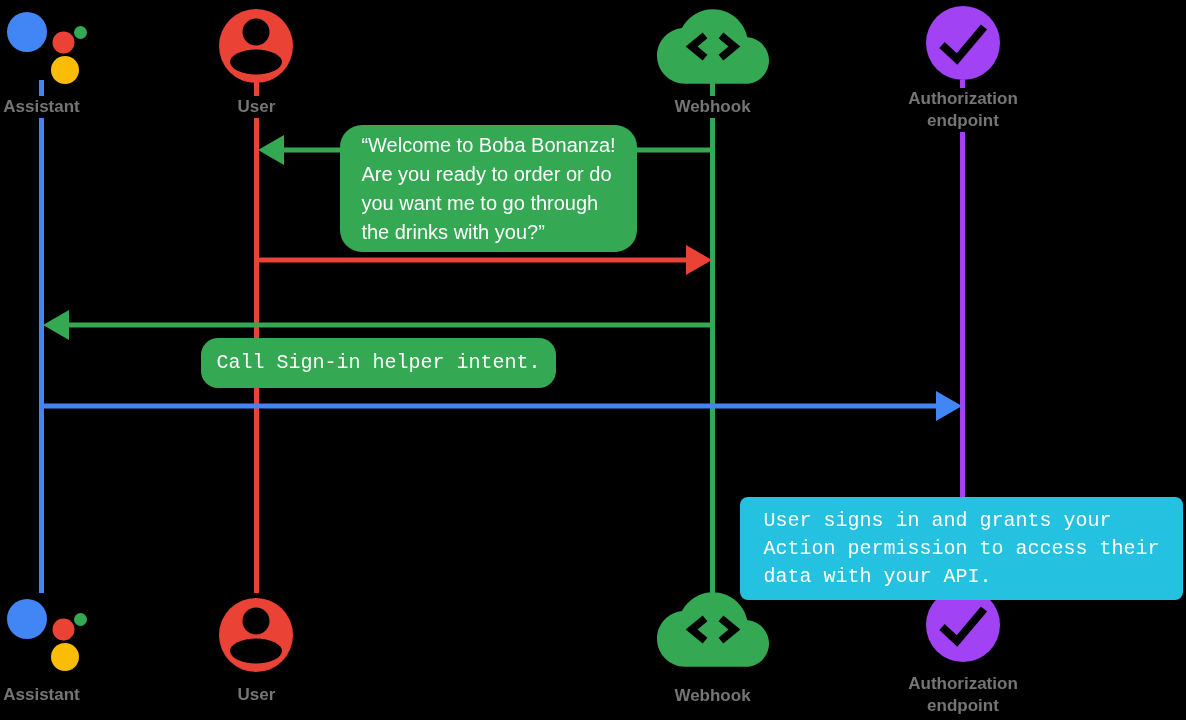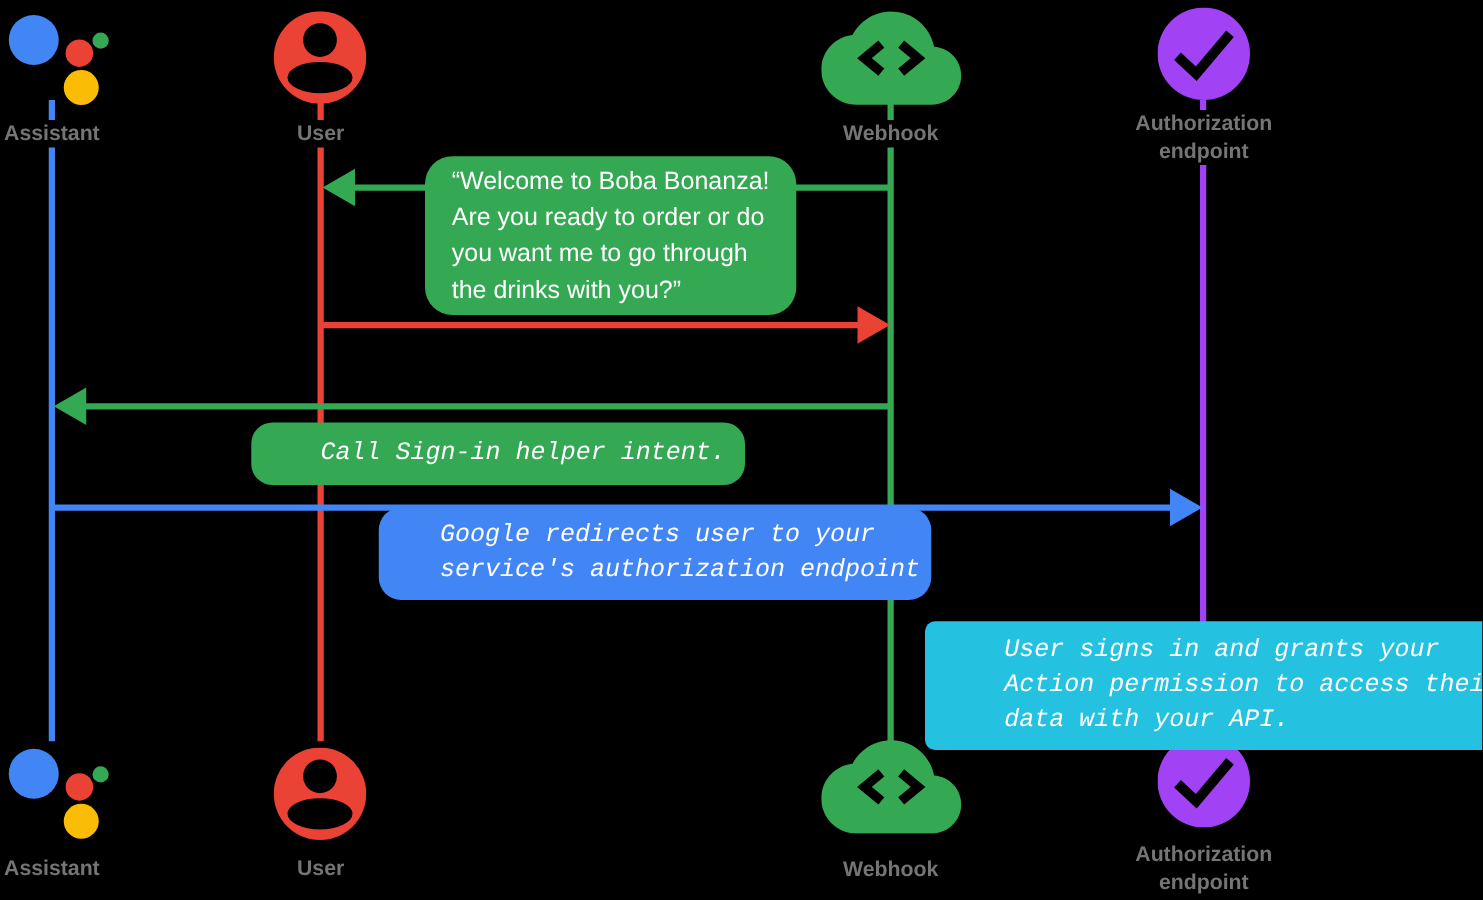--- a/index.html
+++ b/index.html
@@ -24,21 +24,21 @@
     position:absolute; z-index:4; transform:translateX(-50%);
     background:var(--background); color:var(--label-gray);
     font-size:17px; font-weight:bold; line-height:22px;
     padding:0 5px; text-align:center; white-space:pre-line;
   }
   .bubble {
     position:absolute; z-index:5; display:flex; align-items:center; justify-content:center;
     color:var(--bubble-text); text-align:left; white-space:pre-line;margin-top:37px;
   }
   .bubble.sans { font-size:20px; line-height:29px; }
-  .bubble.mono { font-family:"Liberation Mono", monospace; font-style:italic; font-size:20px; line-height:28px;padding-left:40px; }
+  .bubble.mono { font-family:"Liberation Mono", monospace; font-size:20px; line-height:28px; }
   .bg-green { background:var(--green); }
   .bg-red   { background:var(--red); }
   .bg-blue  { background:var(--blue); }
   .bg-cyan  { background:var(--cyan); }
   .f-blue{fill:var(--blue);} .f-red{fill:var(--red);} .f-green{fill:var(--green);}
   .f-yellow{fill:var(--yellow);} .f-purple{fill:var(--purple);} .f-bg{fill:var(--background);}
   .s-bg{stroke:var(--background);} 
   line.msg { stroke-width:5; }
   .st-green{stroke:var(--green);} .st-red{stroke:var(--red);} .st-blue{stroke:var(--blue);}
 </style>
@@ -139,20 +139,18 @@
 endpoint</div>
 
   <div class="bubble sans bg-green" style="left:340px;top:88px;width:297px;height:127px;border-radius:22px">“Welcome to Boba Bonanza!
 Are you ready to order or do
 you want me to go through
 the drinks with you?”</div>
 
 
   <div class="bubble mono bg-green" style="left:201px;top:301px;width:355px;height:50px;border-radius:17px">Call Sign-in helper intent.</div>
 
-  <div class="bubble mono bg-blue" style="left:303px;top:369px;width:402px;height:74px;border-radius:18px">Google redirects user to your
-service's authorization endpoint</div>
 
   <div class="bubble mono bg-cyan" style="left:740px;top:460px;width:443px;height:103px;border-radius:8px">User signs in and grants your
 Action permission to access their
 data with your API.</div>
 
 </div>
 
 </body></html>

